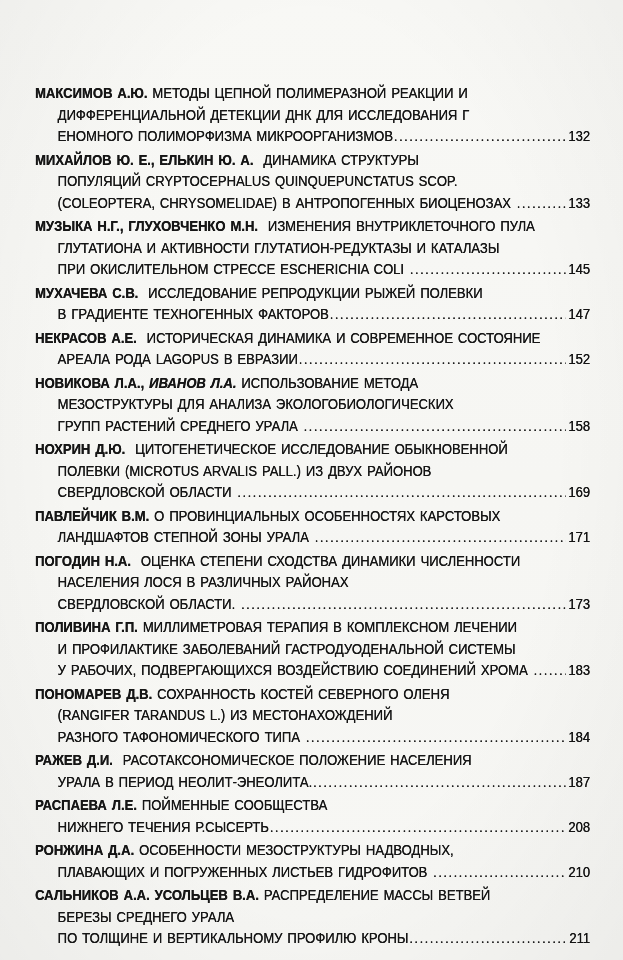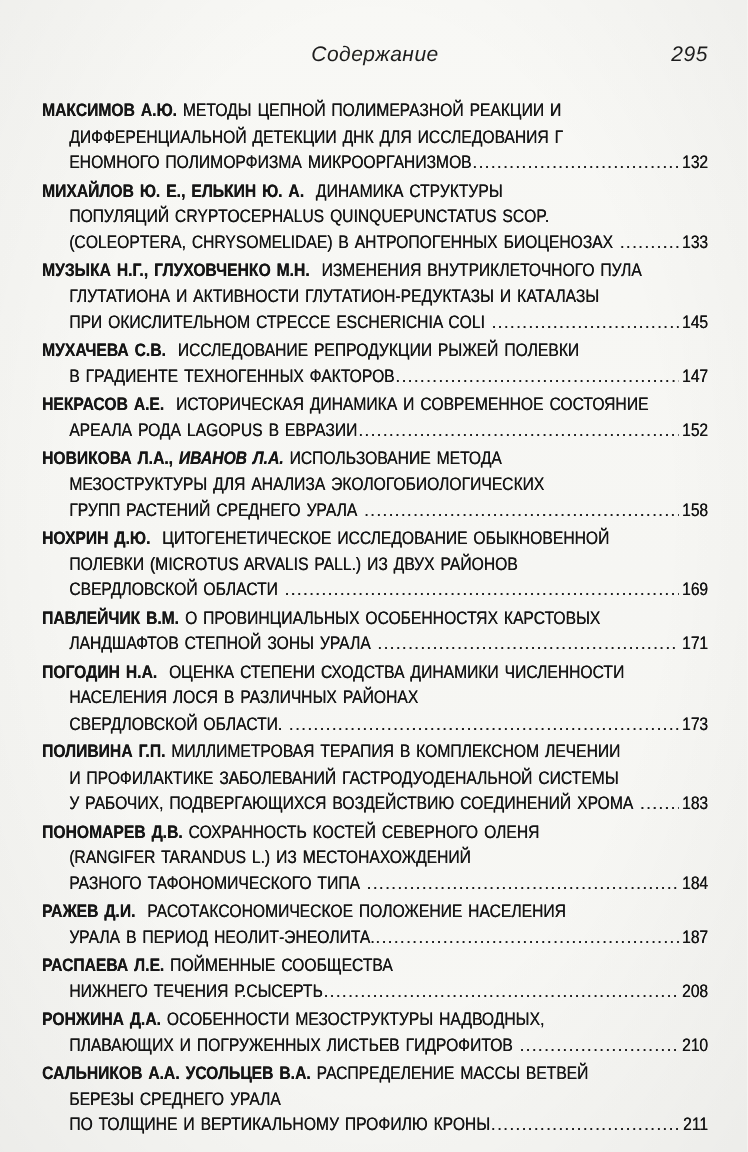--- a/index.html
+++ b/index.html
@@ -74,24 +74,20 @@
   }
   .dots::after {
     content: "...........................................................................................................................................";
   }
   .pagenum { flex: 0 0 auto; color: #141414; }
 </style>
 </head>
 <body>
 
 <div class="page">
-  <div class="running-head">
-    <span class="running-title">Содержание</span>
-    <span class="folio">295</span>
-  </div>
   <div class="toc" id="toc">
       <div class="entry">
         <div class="line first"><span class="authors">МАКСИМОВ А.Ю.</span><span class="t"> МЕТОДЫ ЦЕПНОЙ ПОЛИМЕРАЗНОЙ РЕАКЦИИ И</span></div>
         <div class="line"><span class="t">ДИФФЕРЕНЦИАЛЬНОЙ ДЕТЕКЦИИ ДНК ДЛЯ ИССЛЕДОВАНИЯ Г</span></div>
         <div class="line last"><span class="t">ЕНОМНОГО ПОЛИМОРФИЗМА МИКРООРГАНИЗМОВ</span><span class="dots"></span><span class="pagenum">132</span></div>
       </div>
       <div class="entry">
         <div class="line first"><span class="authors">МИХАЙЛОВ Ю. Е., ЕЛЬКИН Ю. А.</span><span class="t">  ДИНАМИКА СТРУКТУРЫ</span></div>
         <div class="line"><span class="t">ПОПУЛЯЦИЙ CRYPTOCEPHALUS QUINQUEPUNCTATUS SCOP.</span></div>
         <div class="line last"><span class="t">(COLEOPTERA, CHRYSOMELIDAE) В АНТРОПОГЕННЫХ БИОЦЕНОЗАХ </span><span class="dots"></span><span class="pagenum">133</span></div>

